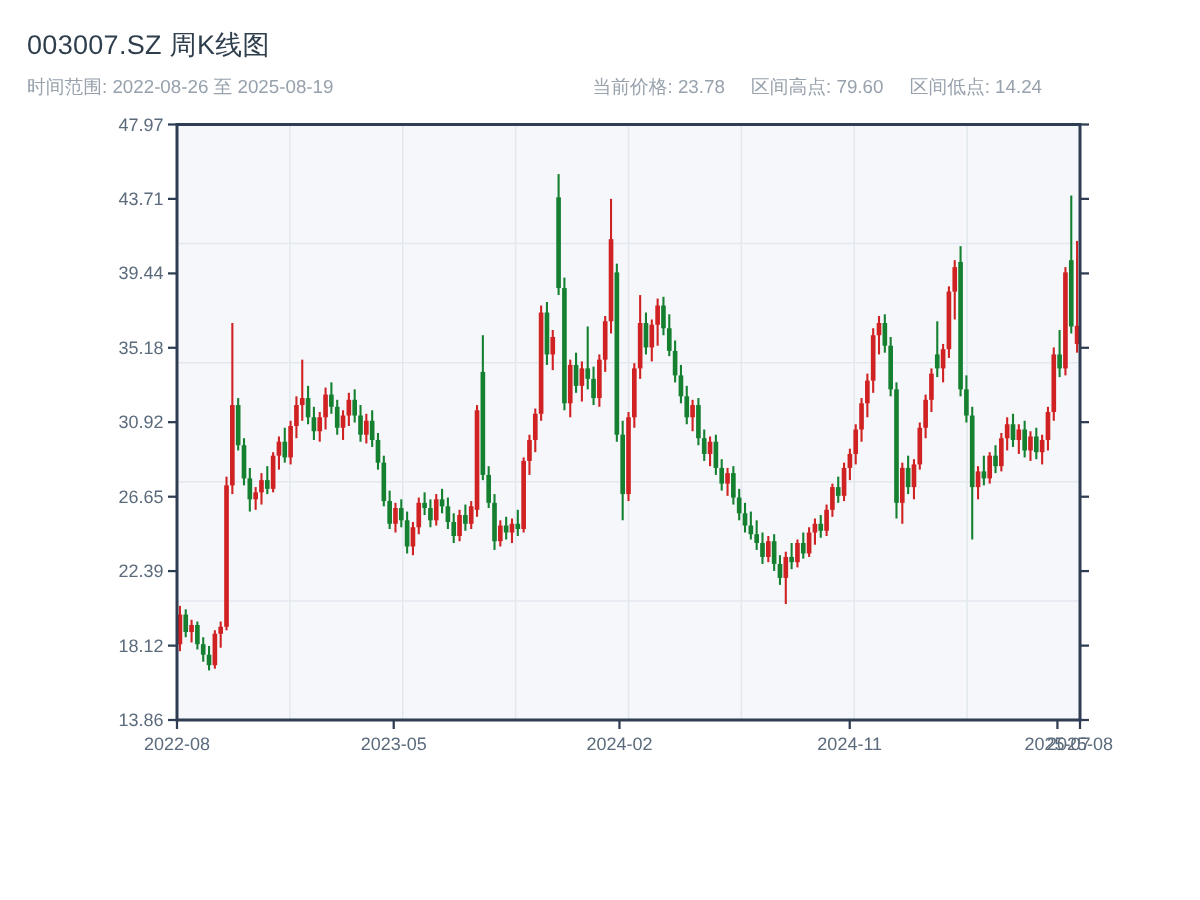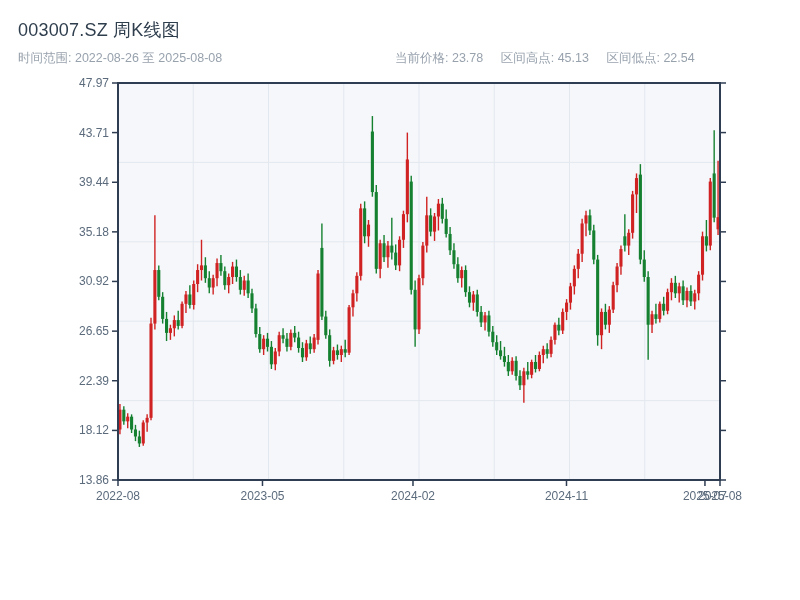--- a/index.html
+++ b/index.html
@@ -10,25 +10,25 @@
   .hdr-right span{margin-right:14px;}
   #chart-wrap{position:absolute;left:0;top:0;width:716px;height:530px;}
   svg text{font-family:"Liberation Sans","DejaVu Sans",sans-serif;}
 </style>
 </head>
 <body>
 
 <div id="chart-wrap">
   <div class="hdr-title" style="color: rgb(47, 62, 77);">003007.SZ 周K线图</div>
   <div class="hdr-row" style="color: rgb(152, 162, 173);">
-    <span>时间范围: 2022-08-26 至 2025-08-08</span>
+    <span>时间范围: 2022-08-26 至 2025-08-19</span>
     <span class="hdr-right">
       <span>当前价格: 23.78</span>
-      <span>区间高点: 45.13</span>
-      <span>区间低点: 22.54</span>
+      <span>区间高点: 79.60</span>
+      <span>区间低点: 14.24</span>
     </span>
   </div>
   <svg id="kchart" width="800" height="530" viewBox="0 0 800 530">
       <rect x="118" y="83" width="602" height="397" fill="#f5f7fa"></rect>
       <g stroke="#e3e8ef" stroke-width="1">
         <line x1="193.25" y1="83" x2="193.25" y2="480"></line>
         <line x1="268.5" y1="83" x2="268.5" y2="480"></line>
         <line x1="343.75" y1="83" x2="343.75" y2="480"></line>
         <line x1="419" y1="83" x2="419" y2="480"></line>
         <line x1="494.25" y1="83" x2="494.25" y2="480"></line>

